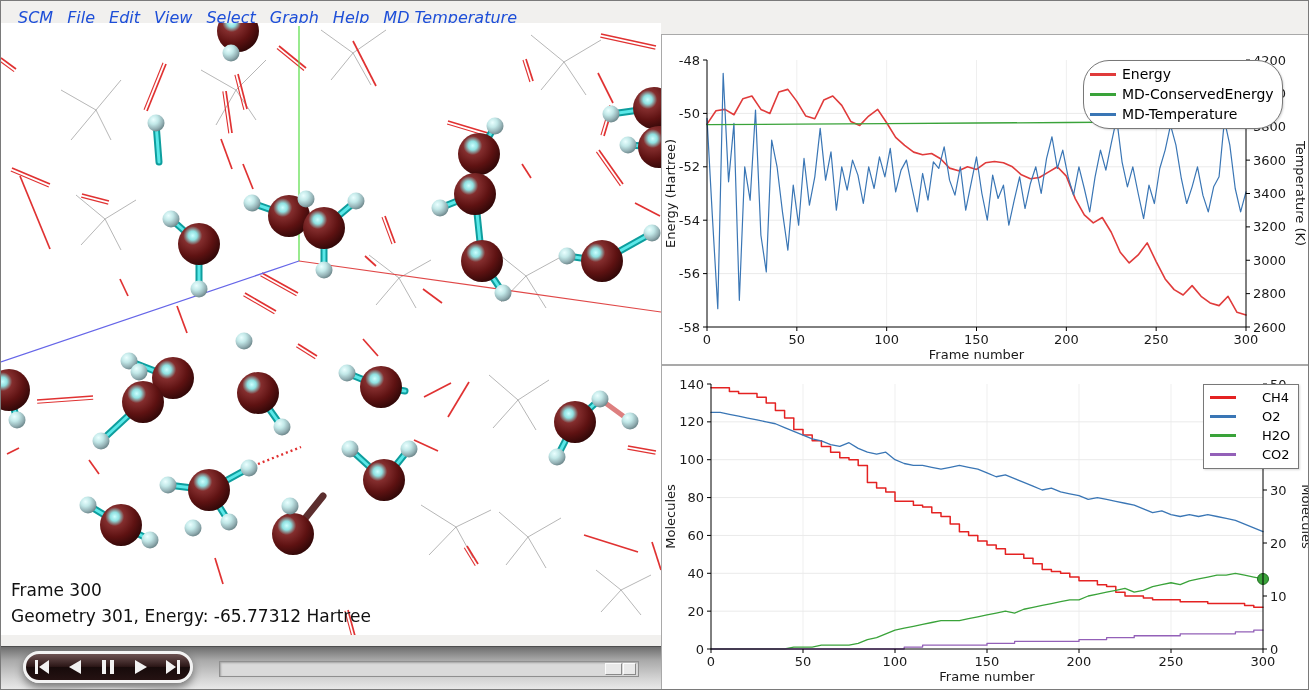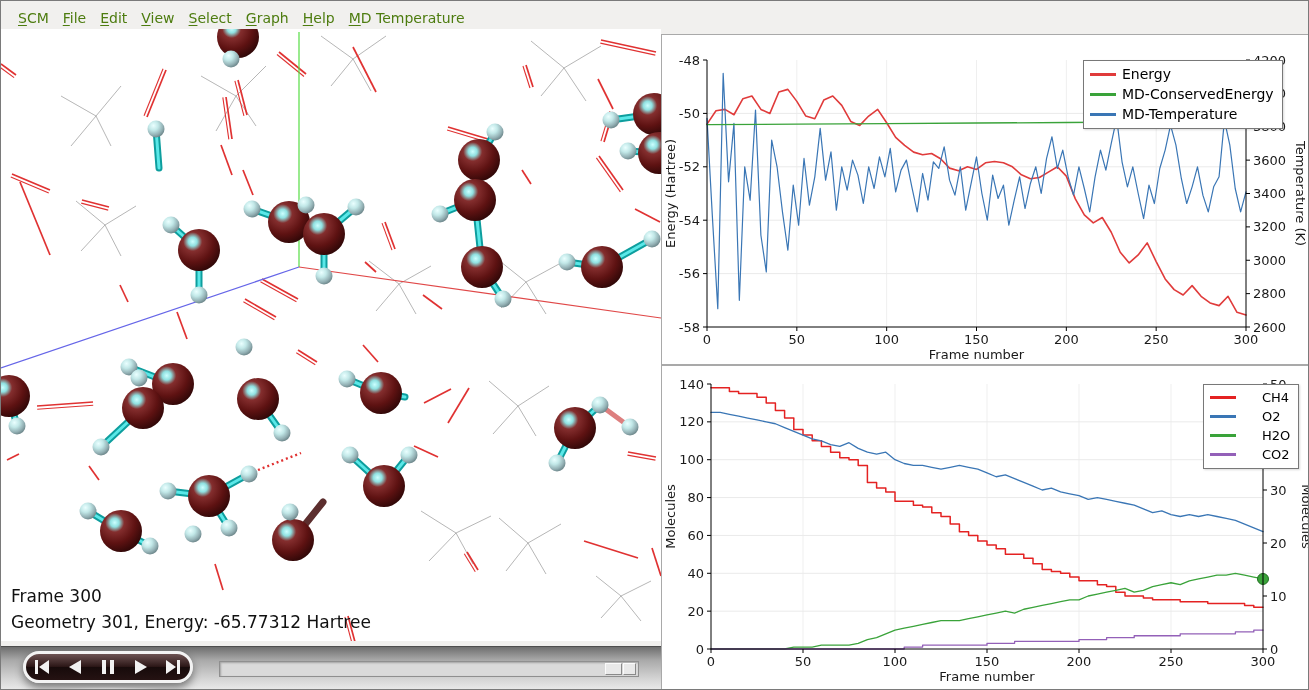--- a/index.html
+++ b/index.html
@@ -1,24 +1,24 @@
 <!DOCTYPE html>
 <html><head>
 <meta charset="utf-8">
 <style>
   html,body{margin:0;padding:0;background:#d8d8d8;}
   .window{position:relative;width:1309px;height:690px;background:#f1f0ee;overflow:hidden;
           font-family:"DejaVu Sans","Liberation Sans",sans-serif;border:1px solid #7a7a7a;box-sizing:border-box;}
   
   .menubar{position:absolute;left:0;top:0;width:100%;height:33px;background:#f1f0ee;
            display:flex;align-items:center;padding-left:10px;box-sizing:border-box;}
-  .mi{font-size:14px;color:#4d7c0f;padding:0 7px;cursor:default;white-space:nowrap;}
+  .mi{font-size:16px;color:#1d4ed8;padding:0 7px;cursor:default;white-space:nowrap;font-style:italic;}
   .mi .u{text-decoration:underline;text-underline-offset:2px;}
   
-  .viewer{position:absolute;left:0;top:28px;width:660px;height:612px;background:#ffffff;overflow:hidden;}
+  .viewer{position:absolute;left:0;top:22px;width:660px;height:612px;background:#ffffff;overflow:hidden;}
   .status{position:absolute;left:10px;top:554px;font-size:17px;color:#101010;line-height:26px;}
   
   .playerbar{position:absolute;left:0;top:645px;width:660px;height:45px;
              background:linear-gradient(180deg,#6e6e6e 0%,#a9a9a9 30%,#d4d4d4 72%,#ececec 100%);
              border-top:1px solid #4e4e4e;box-sizing:border-box;}
   .pill{position:absolute;left:22px;top:4px;width:170px;height:32px;border-radius:17px;
         background:linear-gradient(180deg,#6d5353 0%,#2c1717 48%,#170b0b 52%,#251212 100%);
         border:3px solid #f3f3f3;box-sizing:border-box;display:flex;align-items:center;justify-content:space-around;
         box-shadow:0 5px 9px rgba(0,0,0,0.45);}
   .pbtn{width:24px;height:16px;display:flex;align-items:center;justify-content:center;cursor:pointer;}
@@ -34,21 +34,21 @@
   .chart-box{position:absolute;background:#ffffff;border:1px solid #a9a9a9;box-sizing:content-box;}
   #box0{left:660px;top:33px;width:647px;height:329px;}
   #box1{left:660px;top:364px;width:647px;height:324px;}
   svg text{font-family:"DejaVu Sans","Liberation Sans",sans-serif;}
   .legend{position:absolute;background:#ffffff;border:1px solid #787878;padding:3px 8px 4px 6px;
           box-shadow:1px 1px 2px rgba(0,0,0,0.15);}
   .lg-row{display:flex;align-items:center;white-space:nowrap;}
   #legend0 .lg-row{font-size:14px;line-height:20px;}
   #legend1 .lg-row{font-size:13px;line-height:19px;gap:20px;}
   .sw{display:inline-block;width:26px;height:3px;margin-right:6px;flex:none;}
-  #legend0{left:421px;top:25px;}
+  #legend0{left:421px;top:25px;border-radius:26px;}
   #legend1{left:541px;top:18px;}
 </style>
 </head>
 <body>
 
 <div class="window">
 
   <div class="menubar">
     <span class="mi"><span class="u">S</span><span>CM</span></span>
     <span class="mi"><span class="u">F</span><span>ile</span></span>

